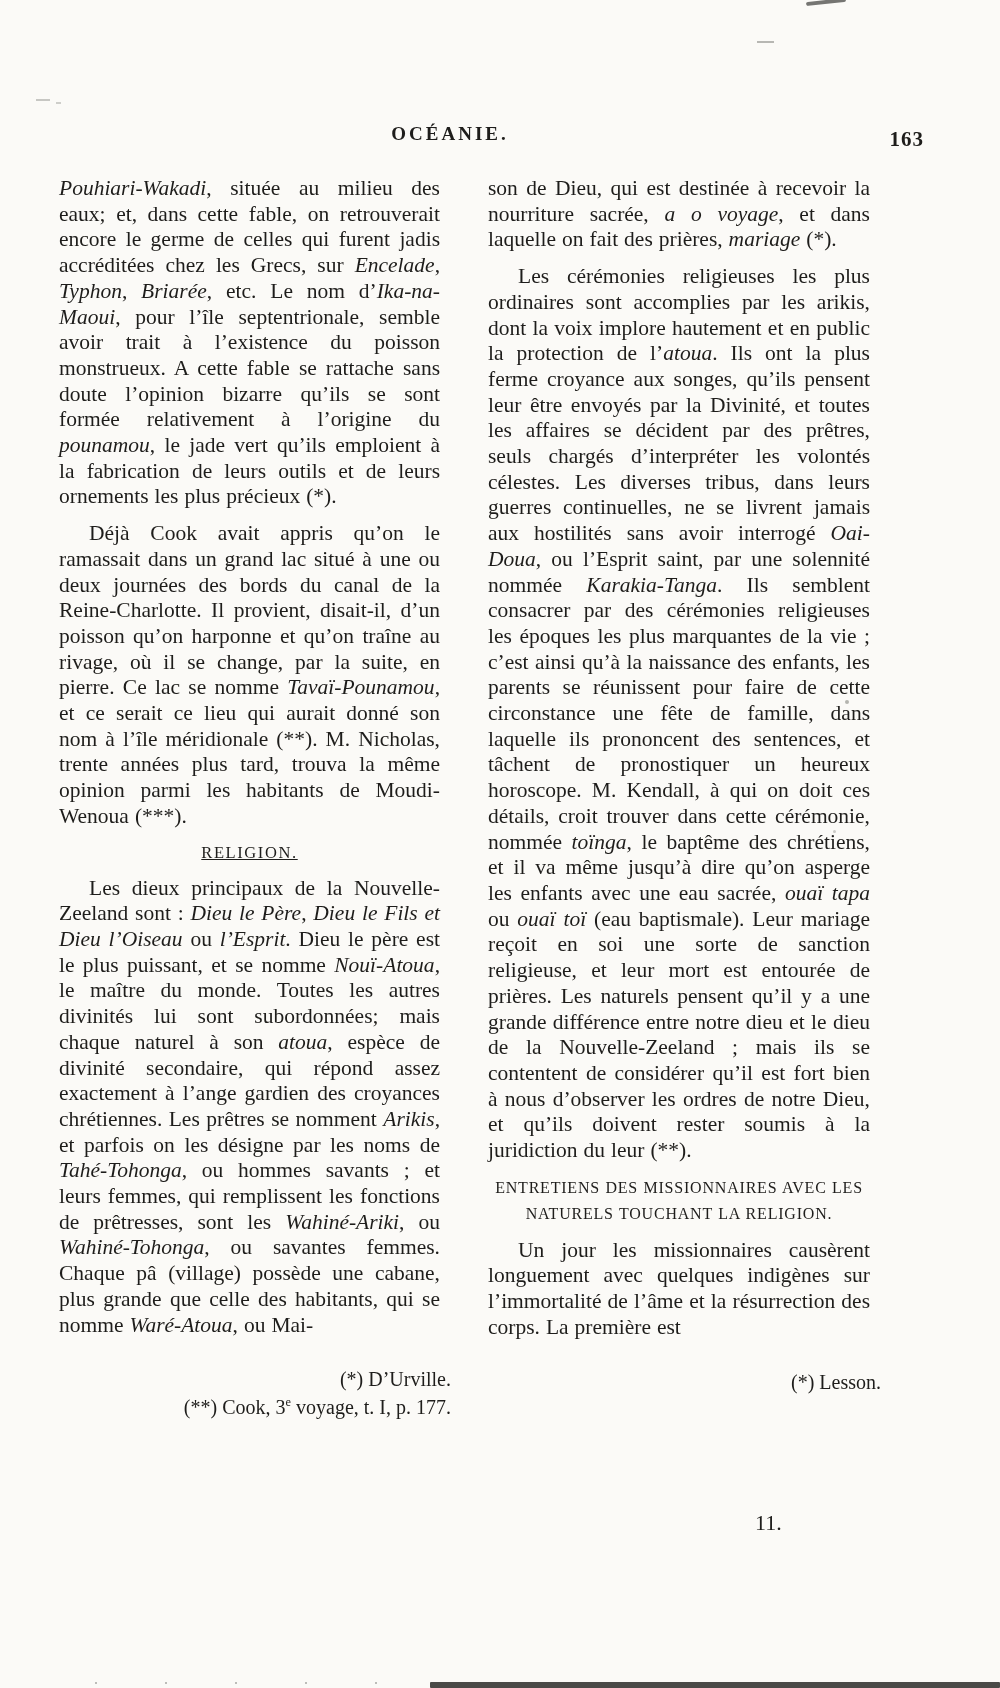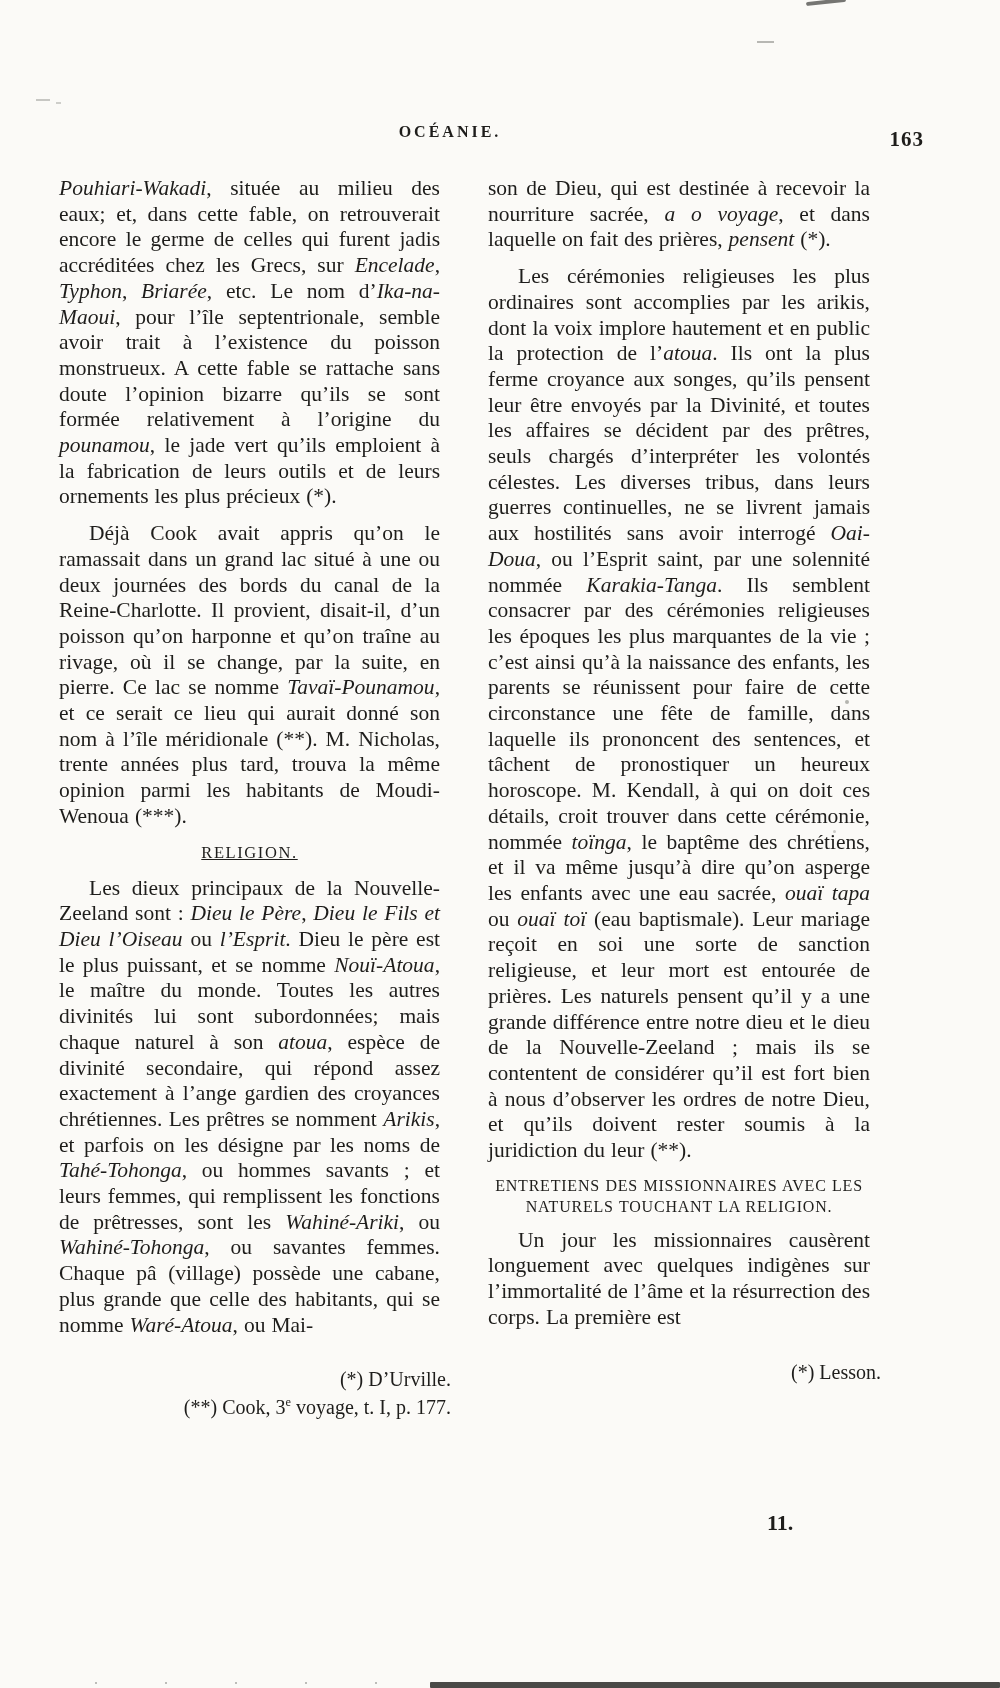--- a/index.html
+++ b/index.html
@@ -4,21 +4,21 @@
 <style>
   html, body { margin:0; padding:0; background:#e8e8e6; }
   .page {
     position:relative; width:1000px; height:1688px; margin:0 auto;
     background:#fbfaf7;
     font-family:"Liberation Serif", "DejaVu Serif", serif;
     color:#1e1d1b; overflow:hidden;
   }
   .running-head-title {
     position:absolute; left:325px; top:123px; width:250px;
-    text-align:center; font-size:16px; font-weight:700;
+    text-align:center; font-size:19px; font-weight:700;
     letter-spacing:3px;
   }
   .running-head-pagenum {
     position:absolute; left:864px; top:127px; width:60px;
     text-align:right; font-size:21px; font-weight:700; letter-spacing:1px;
   }
   .col {
     position:absolute; top:165px; width:403px;
     font-size:21.5px; line-height:25.7px; text-align:justify;
     word-spacing:0.6px;
@@ -28,32 +28,32 @@
   .col p { margin:11px; }
   .col p.indent { text-indent:30px; }
   .sec-head {
     text-align:center; text-indent:0;
     font-size:16.5px; letter-spacing:1.6px; font-weight:400;
     margin:17px 0 18px 0; line-height:24px;text-decoration:underline;
   }
   .sec-head-2 {
     text-align:center; text-indent:0;
     font-size:16px; letter-spacing:0.8px; font-weight:400;
-    margin:20px 8px 17px 8px; line-height:21px;
+    margin:20px 8px 17px 8px; line-height:26px;
   }
   .footnotes {
     margin-top:28px; padding-left:20px;
     font-size:20px; line-height:27.5px; text-align:right; text-indent:0;
     word-spacing:normal;
   }
   .footnotes .fn { margin:0; text-indent:0; }
   sup { font-size:0.62em; line-height:0; }
   .signature-mark {
     position:absolute; left:755px; top:1510px;
-    font-size:22px; font-weight:700;margin-left:12px;
+    font-size:22px; font-weight:400;
   }
   
   .artifact { position:absolute; pointer-events:none; }
   .scan-edge-bottom { left:430px; right:0; bottom:0; height:6px; background:#4a4a47; border-radius:1px; }
   .scan-speck-row { left:95px; bottom:4px; width:300px; height:2px;
     background:repeating-linear-gradient(90deg,#8a8a86 0 2px, transparent 2px 70px); opacity:.55; }
   .mark-corner { left:806px; top:0; width:40px; height:4px; background:#5d5d5a; transform:rotate(-6deg); opacity:.85; border-radius:2px; }
   .mark-dash-1 { left:757px; top:41px; width:17px; height:2px; background:#9a9a96; opacity:.7; }
   .mark-dash-2 { left:36px; top:99px; width:14px; height:2px; background:#b0b0ac; opacity:.7; }
   .mark-dash-3 { left:56px; top:102px; width:5px; height:2px; background:#b0b0ac; opacity:.6; }
@@ -73,21 +73,21 @@
     <p class="indent">Déjà Cook avait appris qu’on le ramassait dans un grand lac situé à une ou deux journées des bords du canal de la Reine-Charlotte. Il provient, disait-il, d’un poisson qu’on harponne et qu’on traîne au rivage, où il se change, par la suite, en pierre. Ce lac se nomme <i>Tavaï-Pounamou</i>, et ce serait ce lieu qui aurait donné son nom à l’île méridionale (**). M. Nicholas, trente années plus tard, trouva la même opinion parmi les habitants de Moudi-Wenoua (***).</p>
     <p class="sec-head">RELIGION.</p>
     <p class="indent">Les dieux principaux de la Nouvelle-Zeeland sont&nbsp;: <i>Dieu le Père</i>, <i>Dieu le Fils et Dieu l’Oiseau</i> ou <i>l’Esprit</i>. Dieu le père est le plus puissant, et se nomme <i>Nouï-Atoua</i>, le maître du monde. Toutes les autres divinités lui sont subordonnées; mais chaque naturel à son <i>atoua</i>, espèce de divinité secondaire, qui répond assez exactement à l’ange gardien des croyances chrétiennes. Les prêtres se nomment <i>Arikis</i>, et parfois on les désigne par les noms de <i>Tahé-Tohonga</i>, ou hommes savants&nbsp;; et leurs femmes, qui remplissent les fonctions de prêtresses, sont les <i>Wahiné-Ariki</i>, ou <i>Wahiné-Tohonga</i>, ou savantes femmes. Chaque pâ (village) possède une cabane, plus grande que celle des habitants, qui se nomme <i>Waré-Atoua</i>, ou Mai-</p>
     <div class="footnotes">
       <p class="fn">(*) D’Urville.</p>
       <p class="fn">(**) Cook, 3<sup>e</sup> voyage, t. I, p. 177.</p>
     </div>
   </div>
 
   <div class="col col-right">
-    <p>son de Dieu, qui est destinée à recevoir la nourriture sacrée, <i>a o voyage</i>, et dans laquelle on fait des prières, <i>pensent</i> (*).</p>
+    <p>son de Dieu, qui est destinée à recevoir la nourriture sacrée, <i>a o voyage</i>, et dans laquelle on fait des prières, <i>mariage</i> (*).</p>
     <p class="indent">Les cérémonies religieuses les plus ordinaires sont accomplies par les arikis, dont la voix implore hautement et en public la protection de l’<i>atoua</i>. Ils ont la plus ferme croyance aux songes, qu’ils pensent leur être envoyés par la Divinité, et toutes les affaires se décident par des prêtres, seuls chargés d’interpréter les volontés célestes. Les diverses tribus, dans leurs guerres continuelles, ne se livrent jamais aux hostilités sans avoir interrogé <i>Oai-Doua</i>, ou l’Esprit saint, par une solennité nommée <i>Karakia-Tanga</i>. Ils semblent consacrer par des cérémonies religieuses les époques les plus marquantes de la vie&nbsp;; c’est ainsi qu’à la naissance des enfants, les parents se réunissent pour faire de cette circonstance une fête de famille, dans laquelle ils prononcent des sentences, et tâchent de pronostiquer un heureux horoscope. M. Kendall, à qui on doit ces détails, croit trouver dans cette cérémonie, nommée <i>toïnga</i>, le baptême des chrétiens, et il va même jusqu’à dire qu’on asperge les enfants avec une eau sacrée, <i>ouaï tapa</i> ou <i>ouaï toï</i> (eau baptismale). Leur mariage reçoit en soi une sorte de sanction religieuse, et leur mort est entourée de prières. Les naturels pensent qu’il y a une grande différence entre notre dieu et le dieu de la Nouvelle-Zeeland&nbsp;; mais ils se contentent de considérer qu’il est fort bien à nous d’observer les ordres de notre Dieu, et qu’ils doivent rester soumis à la juridiction du leur (**).</p>
     <p class="sec-head-2">ENTRETIENS DES MISSIONNAIRES AVEC LES NATURELS TOUCHANT LA RELIGION.</p>
     <p class="indent">Un jour les missionnaires causèrent longuement avec quelques indigènes sur l’immortalité de l’âme et la résurrection des corps. La première est</p>
     <div class="footnotes">
       <p class="fn">(*) Lesson.</p>
     </div>
   </div>
 
   <div class="signature-mark">11.</div>
 

